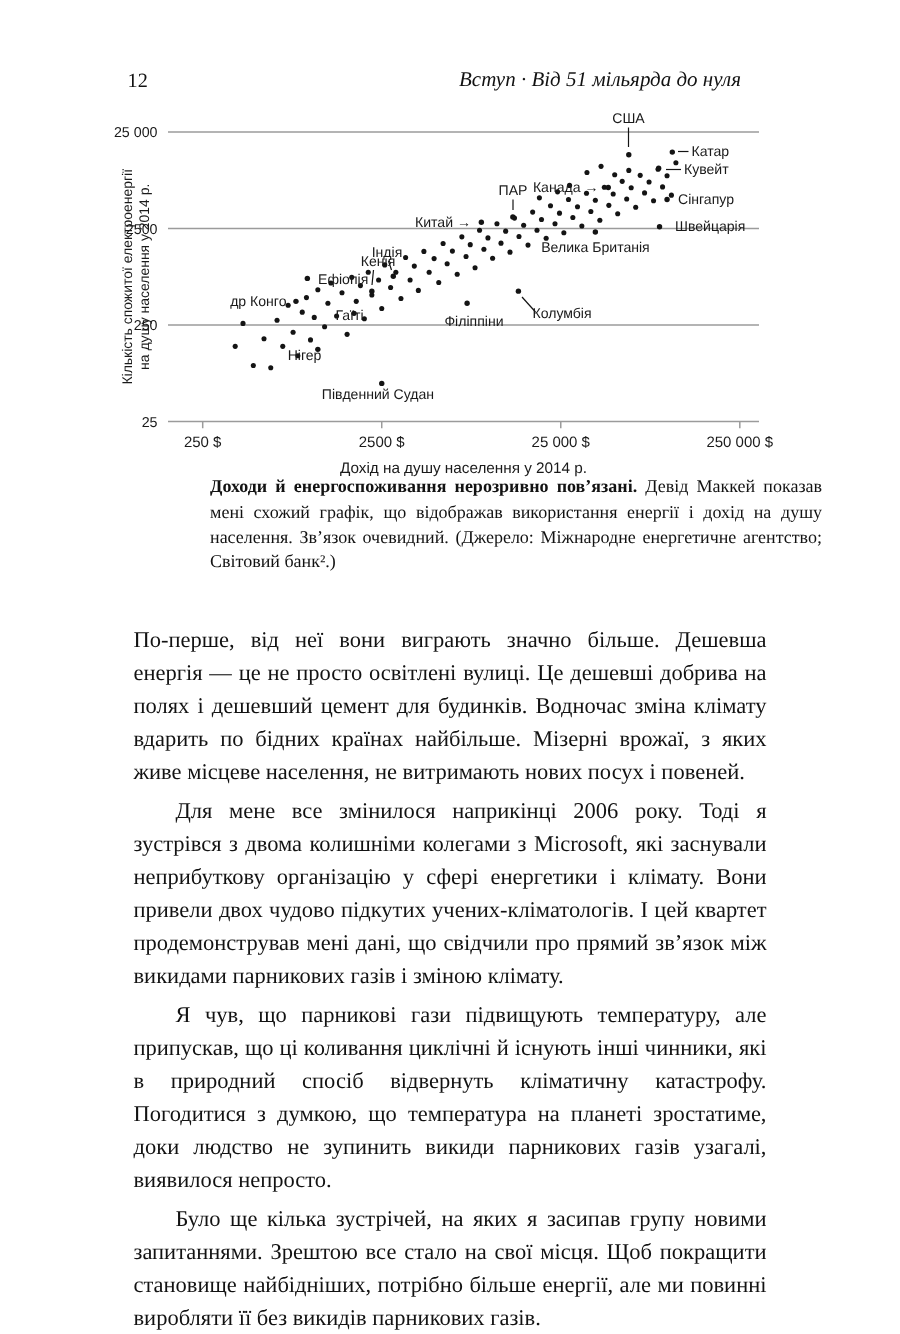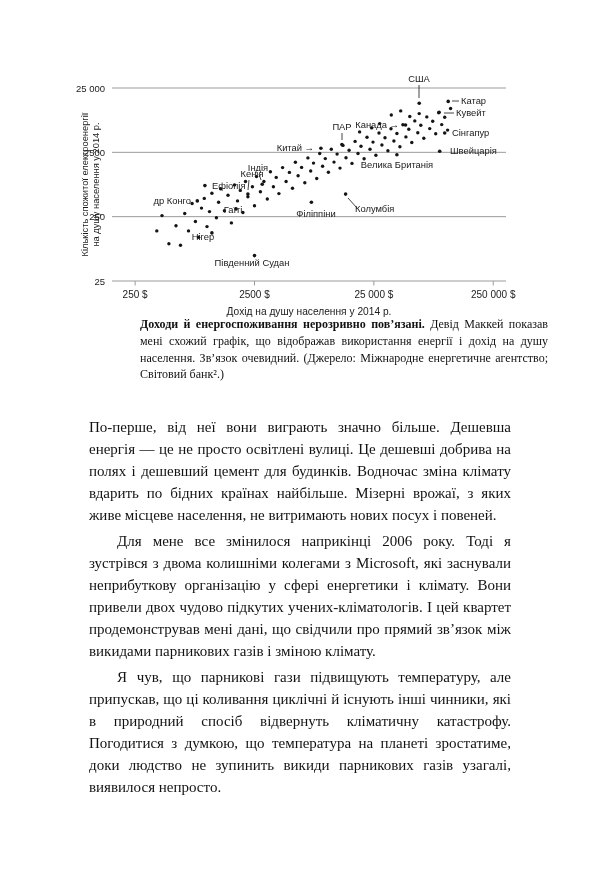--- a/index.html
+++ b/index.html
@@ -22,20 +22,24 @@
     font-size:15px;line-height:22px;text-align:justify;hyphens:auto;
   }
   .bodytext p{margin:4px;text-indent:28px;}
   .bodytext p.first{text-indent:0;}
 </style>
 </head>
 <body>
 
 <div class="page">
 
+  <div class="header">
+    <span class="page-num">12</span>
+    <span class="running-head">Вступ · Від 51 мільярда до нуля</span>
+  </div>
 
   <figure class="chart-figure" style="margin:0">
     <svg width="600" height="252" viewBox="0 0 600 252">
         <line x1="112" y1="16" x2="506" y2="16" stroke="#9b9b9b" stroke-width="1"></line>
         <text x="105" y="19.5" text-anchor="end" font-size="9.5">25 000</text>
         <line x1="112" y1="80.33333333333334" x2="506" y2="80.33333333333334" stroke="#9b9b9b" stroke-width="1"></line>
         <text x="105" y="83.83333333333334" text-anchor="end" font-size="9.5">2500</text>
         <line x1="112" y1="144.66666666666669" x2="506" y2="144.66666666666669" stroke="#9b9b9b" stroke-width="1"></line>
         <text x="105" y="148.16666666666669" text-anchor="end" font-size="9.5">250</text>
         <line x1="112" y1="209" x2="506" y2="209" stroke="#9b9b9b" stroke-width="1"></line>
@@ -199,15 +203,16 @@
   </figure>
 
   <div class="caption">
     <span class="cap-lead">Доходи й енергоспоживання нерозривно пов’язані.</span><span> Девід Маккей показав мені схожий графік, що відображав використання енергії і дохід на душу населення. Зв’язок очевидний. (Джерело: Міжнародне енергетичне агентство; Світовий банк².)</span>
   </div>
 
   <div class="bodytext">
     <p class="first">По-перше, від неї вони виграють значно більше. Дешевша енергія — це не просто освітлені вулиці. Це дешевші добрива на полях і дешевший цемент для будинків. Водночас зміна клімату вдарить по бідних країнах найбільше. Мізерні врожаї, з яких живе місцеве населення, не витримають нових посух і повеней.</p>
     <p>Для мене все змінилося наприкінці 2006 року. Тоді я зустрівся з двома колишніми колегами з Microsoft, які заснували неприбуткову організацію у сфері енергетики і клімату. Вони привели двох чудово підкутих учених-кліматологів. І цей квартет продемонстрував мені дані, що свідчили про прямий зв’язок між викидами парникових газів і зміною клімату.</p>
     <p>Я чув, що парникові гази підвищують температуру, але припускав, що ці коливання циклічні й існують інші чинники, які в природний спосіб відвернуть кліматичну катастрофу. Погодитися з думкою, що температура на планеті зростатиме, доки людство не зупинить викиди парникових газів узагалі, виявилося непросто.</p>
+    <p>Було ще кілька зустрічей, на яких я засипав групу новими запитаннями. Зрештою все стало на свої місця. Щоб покращити становище найбідніших, потрібно більше енергії, але ми повинні виробляти її без викидів парникових газів.</p>
   </div>
 
 </div>
 
 </body></html>

